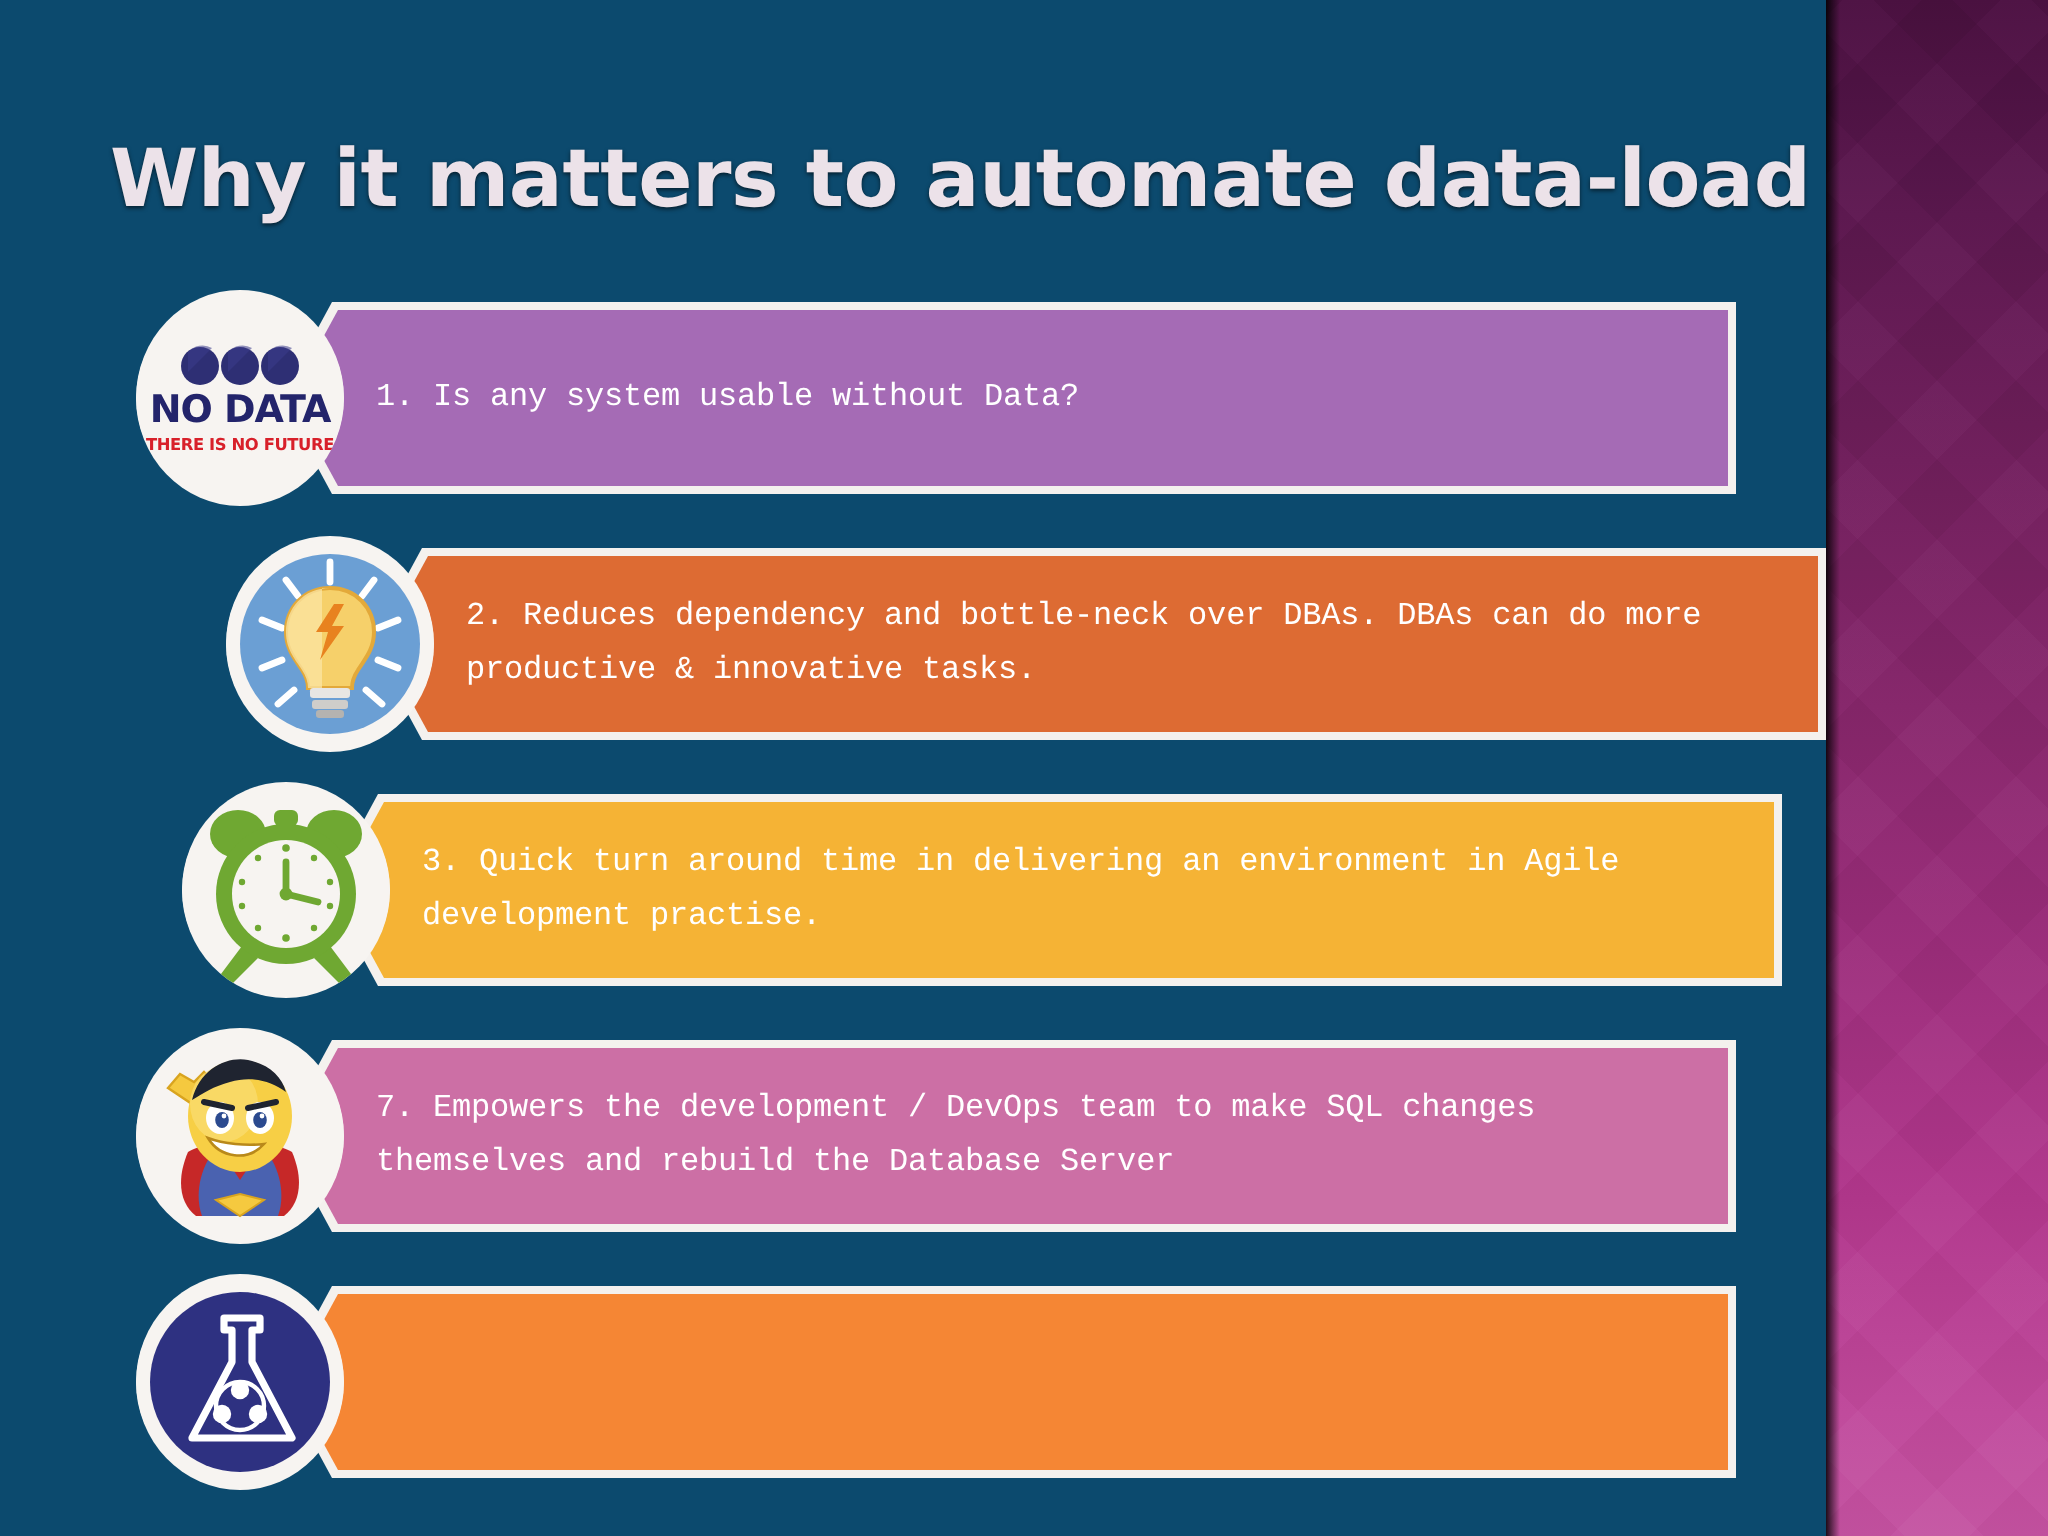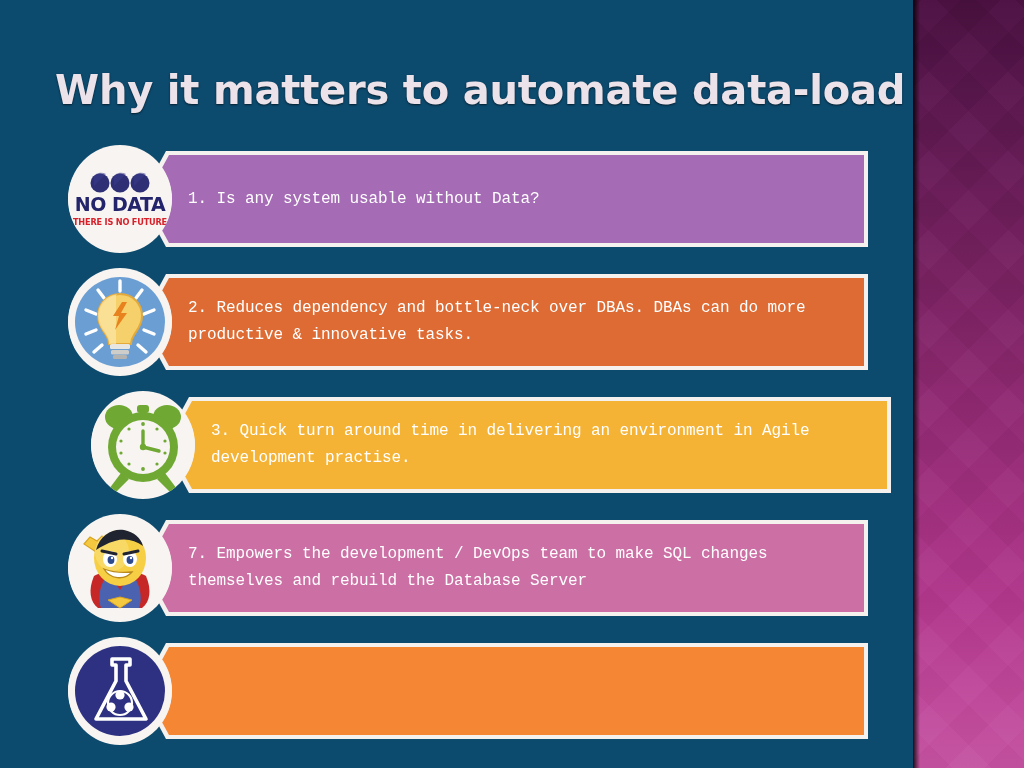--- a/index.html
+++ b/index.html
@@ -85,21 +85,21 @@
     width: 913px;
     height: 615px;
   }
   .row {
     position: absolute;
     left: 0;
     width: 880px;
     height: 100px;
   }
   .row-0 { top: 0px; }
-  .row-1 { top: 123px; }
+  .row-1 { top: 123px; margin-left: 45px; }
   .row-2 { top: 246px; margin-left: 23px; }
   .row-3 { top: 369px; }
   .row-4 { top: 492px; }
 
   
   .ribbon-wrap {
     position: absolute;
     left: 140px;
     top: 6px;
     width: 728px;

